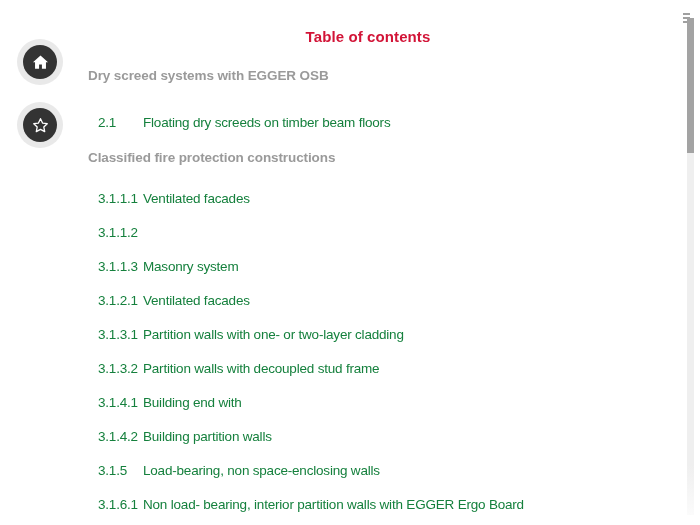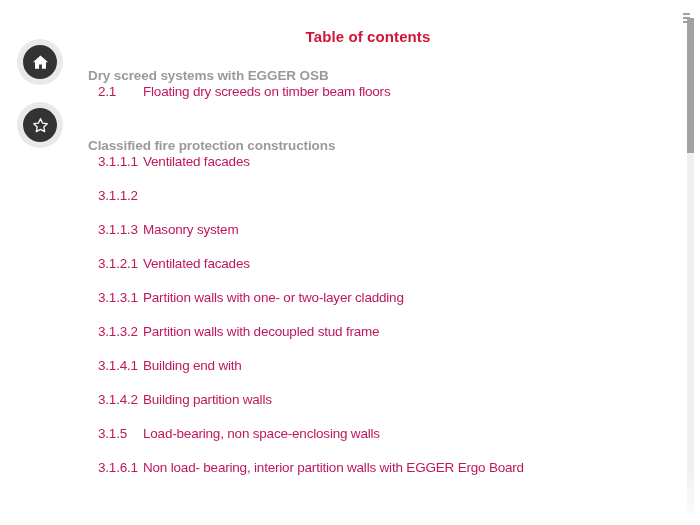--- a/index.html
+++ b/index.html
@@ -30,27 +30,27 @@
   }
   .page-title{
     margin-top:27px;line-height:19px;text-align:center;
     font-size:15px;font-weight:bold;color:#d21437;letter-spacing:.1px;
   }
   .toc-section .toc-heading{
     font-size:13.5px;font-weight:bold;color:#9a9a9a;line-height:17px;
     letter-spacing:-0.1px;
   }
   .toc-section:nth-of-type(1){margin-top:21px;}
-  .toc-section .toc-heading{margin-bottom:0;}
+  .toc-section .toc-heading{margin-bottom:12px;}
   .toc-section + .toc-section{margin-top:19px;}
-  .toc-section + .toc-section .toc-heading{margin-bottom:0;}
+  .toc-section + .toc-section .toc-heading{margin-bottom:6px;}
   .toc-item{
-    height:34px;display:flex;align-items:flex-start;
+    height:34px;display:flex;align-items:flex-end;
     padding-left:10px;cursor:pointer;
-    font-size:13.5px;color:#be185d;letter-spacing:-0.2px;
+    font-size:13.5px;color:#15803d;letter-spacing:-0.2px;
   }
   .toc-num{width:45px;flex:0 0 45px;}
   .toc-title{white-space:nowrap;}
 
   
   .scroll-track{
     position:absolute;right:6px;top:18px;width:7px;height:497px;
     background:linear-gradient(#efefef 90%, #fbfbfb);
   }
   .scroll-thumb{

